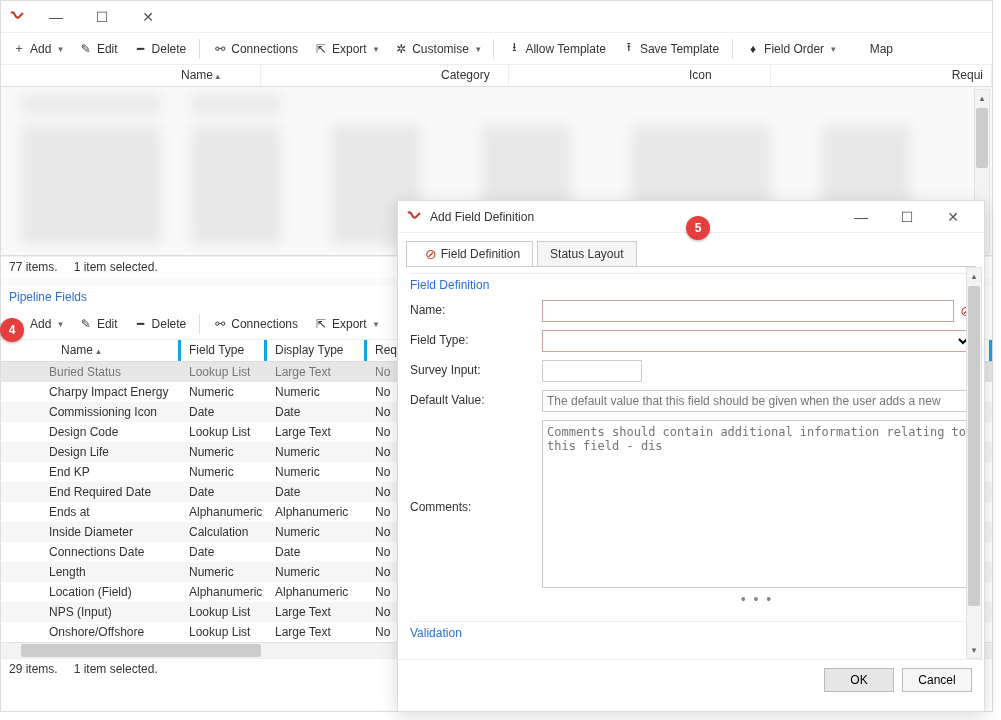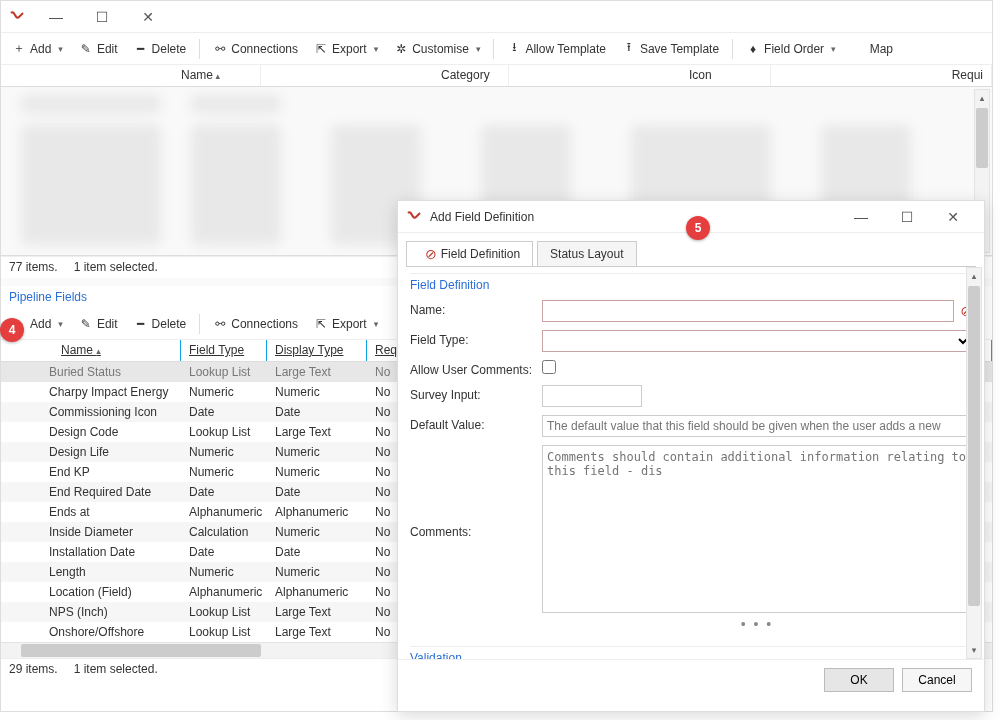--- a/index.html
+++ b/index.html
@@ -34,21 +34,21 @@
 .scroll-v .arrow.up { top: 0; }
 .scroll-v .arrow.down { bottom: 0; }
 
 .hr { height: 1px; background: #ddd; }
 .statusbar { height: 22px; padding: 3px 8px; font-size: 12px; color: #333; display: flex; gap: 16px; border-top: 1px solid #eee; }
 
 .section-title { padding: 4px 8px; color: #2a6fd6; font-size: 12px; }
 
 .grid-pane { position: relative; }
 .grid-headers { height: 22px; display: flex; border-bottom: 1px solid #ddd; background: #fff; font-size: 12px; }
-.grid-headers .gh { padding: 3px 8px; border-right: 1px solid #0ea5e9; text-decoration: underline; }
+.grid-headers .gh { padding: 3px 8px; border-right: 3px solid #0ea5e9; }
 .grid-body { overflow: hidden; }
 .grid-row { height: 20px; display: flex; align-items: center; font-size: 12px; }
 .grid-row:nth-child(odd) { background: #f6f6f6; }
 .grid-row.selected { background: #e7e7e7; color: #777; }
 .grid-row .gc { padding: 0 8px; white-space: nowrap; overflow: hidden; }
 .grid-row .indent { width: 40px; }
 .scroll-h { height: 16px; background: #f3f3f3; border-top: 1px solid #e3e3e3; position: relative; }
 .scroll-h .thumb { position: absolute; top: 1px; bottom: 1px; left: 20px; width: 240px; background: #ccc; border-radius: 2px; }
 
 
@@ -276,42 +276,42 @@
         </div>
         <div class="grid-row">
           <span class="indent"></span>
           <span class="gc" style="width:140px">Inside Diameter</span>
           <span class="gc" style="width:86px">Calculation</span>
           <span class="gc" style="width:100px">Numeric</span>
           <span class="gc" style="flex:1">No</span>
         </div>
         <div class="grid-row">
           <span class="indent"></span>
-          <span class="gc" style="width:140px">Installation Date</span>
+          <span class="gc" style="width:140px">Connections Date</span>
           <span class="gc" style="width:86px">Date</span>
           <span class="gc" style="width:100px">Date</span>
           <span class="gc" style="flex:1">No</span>
         </div>
         <div class="grid-row">
           <span class="indent"></span>
           <span class="gc" style="width:140px">Length</span>
           <span class="gc" style="width:86px">Numeric</span>
           <span class="gc" style="width:100px">Numeric</span>
           <span class="gc" style="flex:1">No</span>
         </div>
         <div class="grid-row">
           <span class="indent"></span>
           <span class="gc" style="width:140px">Location (Field)</span>
           <span class="gc" style="width:86px">Alphanumeric</span>
           <span class="gc" style="width:100px">Alphanumeric</span>
           <span class="gc" style="flex:1">No</span>
         </div>
         <div class="grid-row">
           <span class="indent"></span>
-          <span class="gc" style="width:140px">NPS (Inch)</span>
+          <span class="gc" style="width:140px">NPS (Input)</span>
           <span class="gc" style="width:86px">Lookup List</span>
           <span class="gc" style="width:100px">Large Text</span>
           <span class="gc" style="flex:1">No</span>
         </div>
         <div class="grid-row">
           <span class="indent"></span>
           <span class="gc" style="width:140px">Onshore/Offshore</span>
           <span class="gc" style="width:86px">Lookup List</span>
           <span class="gc" style="width:100px">Large Text</span>
           <span class="gc" style="flex:1">No</span>
@@ -362,24 +362,20 @@
         <div class="ctl" style="display:flex;align-items:center">
             <input type="text" class="fctl" style="">
             <span class="err-icon">⊘</span>
           </div>
       </div>
       <div class="frow">
         <span class="lbl">Field Type:</span>
         <div class="ctl"><select class="fctl"><option></option></select></div>
       </div>
       <div class="frow">
-        <span class="lbl">Allow User Comments:</span>
-        <div class="ctl"><input type="checkbox" class="chk" style=""></div>
-      </div>
-      <div class="frow">
         <span class="lbl">Survey Input:</span>
         <div class="ctl"><input type="text" class="plain narrow" style=""></div>
       </div>
       <div class="frow">
         <span class="lbl">Default Value:</span>
         <div class="ctl"><input type="text" class="plain" placeholder="The default value that this field should be given when the user adds a new" style=""></div>
       </div>
       <div class="frow">
         <span class="lbl" style="padding-top:80px">Comments:</span>
         <div class="ctl"><textarea class="fctl" placeholder="Comments should contain additional information relating to this field - dis" style=""></textarea>

